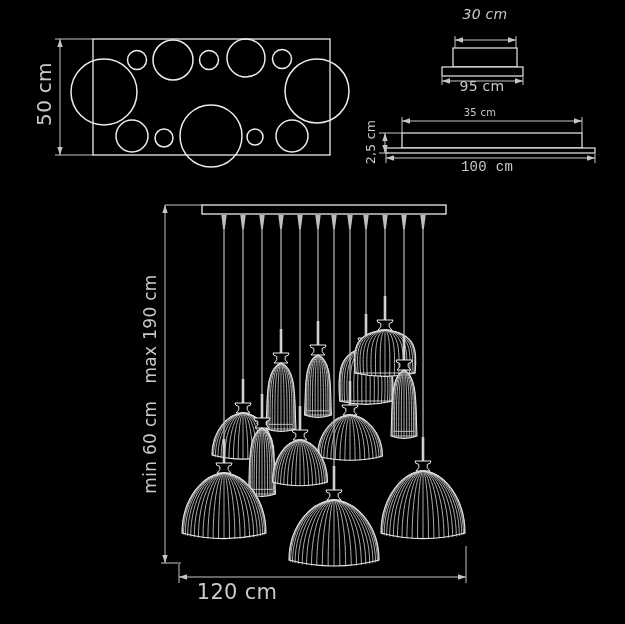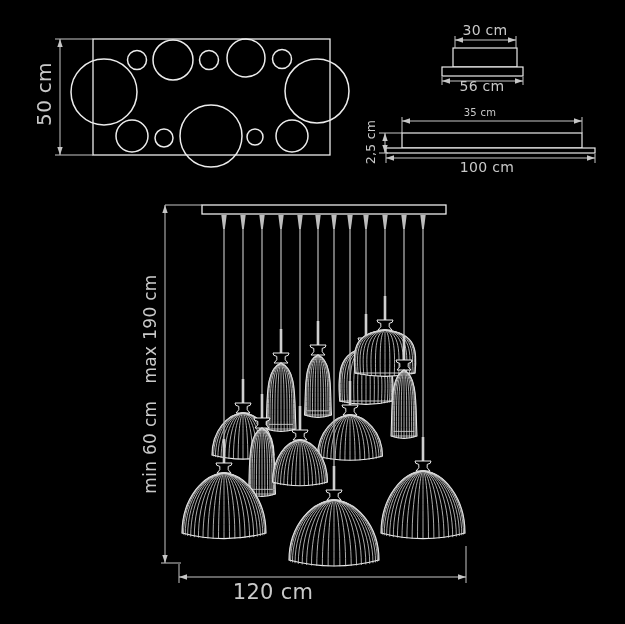--- a/index.html
+++ b/index.html
@@ -3,27 +3,27 @@
 <meta charset="utf-8">
 <style>
   html,body{margin:0;padding:0;background:#000;}
   .stage{position:relative;width:625px;height:624px;background:#000;overflow:hidden;
          font-family:"DejaVu Sans","Liberation Sans",sans-serif;}
   #canvas{position:absolute;left:0;top:0;width:625px;height:624px;}
   .lbl{position:absolute;color:#c9c9c9;white-space:pre;line-height:1;
        transform:translate(-50%,-50%);letter-spacing:.3px;}
   .lbl.rot{transform:translate(-50%,-50%) rotate(-90deg);}
   #lbl-topview-height{left:44px;top:94px;font-size:20px;}
-  #lbl-canopy-width{left:485px;top:30px;font-size:14px;}
+  #lbl-canopy-width{left:485px;top:14px;font-size:14px;font-style:italic;}
   #lbl-canopy-base-width{left:482px;top:86px;font-size:14px;}
   #lbl-profile-width{left:480px;top:113px;font-size:10px;}
   #lbl-profile-height{left:371px;top:142px;font-size:12.5px;}
-  #lbl-profile-base-width{left:487px;top:167px;font-size:14px;}
+  #lbl-profile-base-width{left:487px;top:167px;font-size:14px;font-family:Liberation Mono, monospace;}
   #lbl-drop-range{left:150px;top:384px;font-size:17px;}
-  #lbl-fixture-width{left:237px;top:592px;font-size:21px;margin-left:36px;}
+  #lbl-fixture-width{left:237px;top:592px;font-size:21px;}
 </style>
 </head>
 <body>
 
 <div class="stage">
   <div id="canvas"><svg width="625" height="624" viewBox="0 0 625 624">
         <g>
           <rect x="93" y="39" width="237" height="116" fill="none" stroke="#ececec" stroke-width="1.3"></rect>
           <circle cx="104" cy="92" r="33" fill="none" stroke="#ececec" stroke-width="1.5"></circle>
           <circle cx="137" cy="60" r="9.5" fill="none" stroke="#ececec" stroke-width="1.5"></circle>
@@ -431,19 +431,19 @@
             <path d="M 334 500 C 351.13643215029066 500.6 369.7009003131056 525.2 369.7009003131056 563.835197002755" fill="none" stroke="#d6d6d6" stroke-width="0.8"></path>
             <path d="M 334 500 C 352.7061487217439 500.6 372.97114317029974 525.2 372.97114317029974 563.15" fill="none" stroke="#d6d6d6" stroke-width="0.8"></path>
             <path d="M 334 500 C 353.9557979022438 500.6 375.5745789630079 525.2 375.5745789630079 562.4109056239" fill="none" stroke="#d6d6d6" stroke-width="0.8"></path>
             <path d="M 334 500 C 354.86399784784385 500.6 377.46666218300805 525.2 377.46666218300805 561.6305599841459" fill="none" stroke="#d6d6d6" stroke-width="0.8"></path>
             <path d="M 334 500 C 355.4152090056743 500.6 378.6150187618215 525.2 378.6150187618215 560.8223150109864" fill="none" stroke="#d6d6d6" stroke-width="0.8"></path>
           </g>
         </g>
       </svg></div>
   <div class="lbl rot" id="lbl-topview-height">50 cm</div>
   <div class="lbl" id="lbl-canopy-width">30 cm</div>
-  <div class="lbl" id="lbl-canopy-base-width">56 cm</div>
+  <div class="lbl" id="lbl-canopy-base-width">95 cm</div>
   <div class="lbl" id="lbl-profile-width">35 cm</div>
   <div class="lbl rot" id="lbl-profile-height">2,5 cm</div>
   <div class="lbl" id="lbl-profile-base-width">100 cm</div>
   <div class="lbl rot" id="lbl-drop-range">min 60 cm   max 190 cm</div>
   <div class="lbl" id="lbl-fixture-width">120 cm</div>
 </div>
 
 </body></html>

